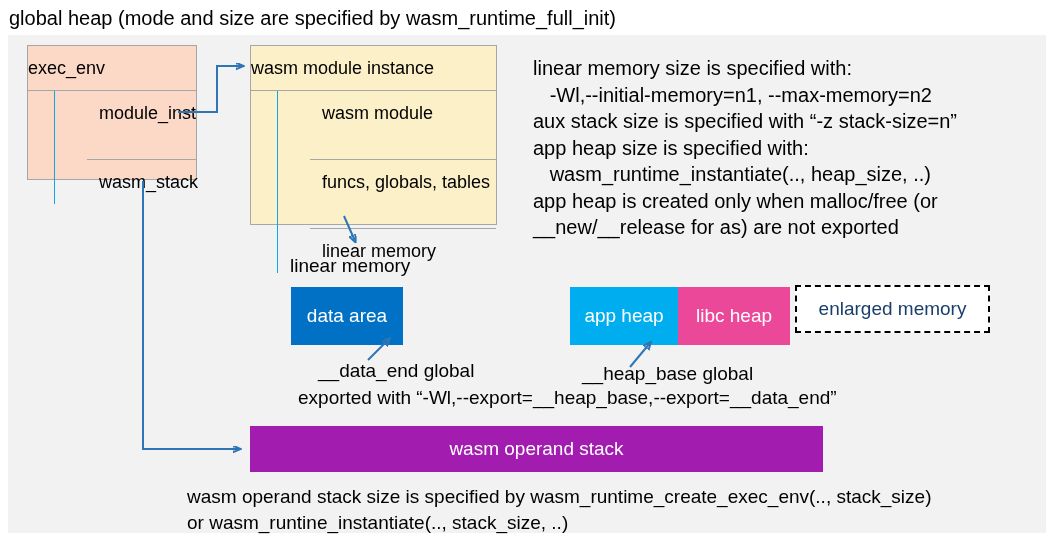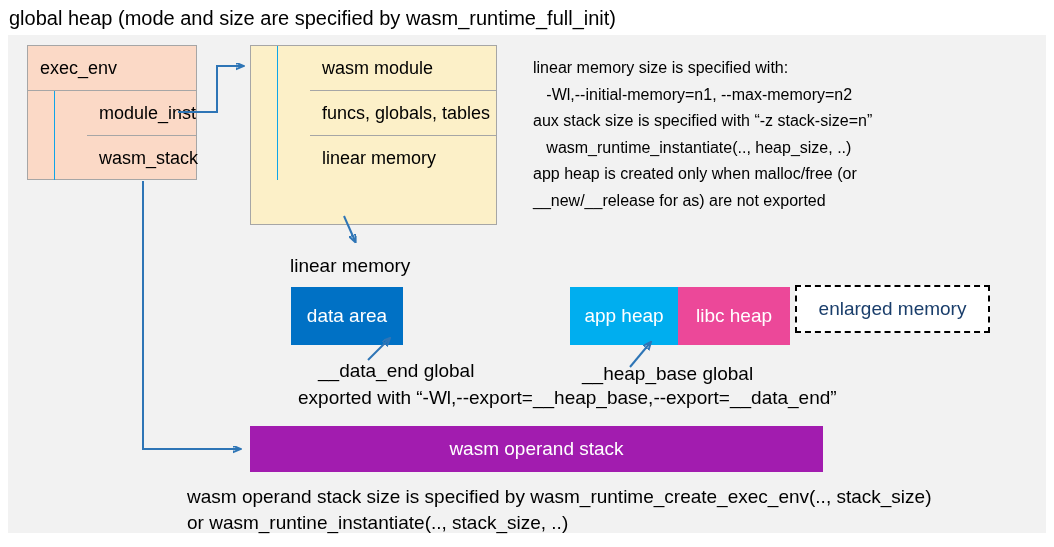--- a/index.html
+++ b/index.html
@@ -5,29 +5,29 @@
   html,body{margin:0;padding:0;background:#fff;}
   .page{
     position:relative;width:1054px;height:547px;background:#ffffff;
     font-family:"Liberation Sans",sans-serif;color:#000;overflow:hidden;
   }
   .title{position:absolute;left:9px;top:7px;font-size:20px;color:#000;white-space:pre;}
   .panel{position:absolute;left:8px;top:35px;width:1038px;height:498px;background:#F2F2F2;}
 
   
   .hbox{position:absolute;border:1px solid #A6A6A6;box-sizing:border-box;font-size:18px;}
-  .hbox-header{height:44px;display:flex;align-items:center;padding-left:12px;border-bottom:1px solid #A6A6A6;}
+  .hbox-header{height:44px;display:flex;align-items:center;border-bottom:1px solid #A6A6A6;}
   .hbox-rows{margin-left:26px;border-left:1px solid #0ea5e9;padding-left:32px;}
   .hbox-row{height:44px;display:flex;align-items:center;padding-left:12px;}
-  .hbox-row + .hbox-row{border-top:1px solid #A6A6A6;height:44px;}
+  .hbox-row + .hbox-row{border-top:1px solid #A6A6A6;height:44px;margin-top:24px;}
   .exec-env{left:27px;top:45px;width:170px;height:135px;background:#FBD9C6;}
   .instance{left:250px;top:45px;width:247px;height:180px;background:#FCF0C8;}
 
   
-  .notes{position:absolute;left:533px;top:55px;font-size:16px;line-height:26.5px;}
+  .notes{position:absolute;left:533px;top:55px;font-size:20px;line-height:26.5px;}
   .notes div{white-space:pre;}
 
   .lm-label{position:absolute;left:290px;top:255px;font-size:19px;}
 
   
   .seg{position:absolute;top:287px;height:58px;display:flex;align-items:center;justify-content:center;
        color:#fff;font-size:19px;box-sizing:border-box;}
   .seg-data{left:291px;width:112px;background:#0071C5;}
   .seg-aux{left:403px;width:167px;background:#6F6F00;}
   .seg-appheap{left:570px;width:108px;background:#00AEEF;}
@@ -60,31 +60,33 @@
 
   <div class="hbox exec-env" style="background: rgb(251, 217, 198);">
     <div class="hbox-header">exec_env</div>
     <div class="hbox-rows">
       <div class="hbox-row">module_inst</div>
       <div class="hbox-row">wasm_stack</div>
     </div>
   </div>
 
   <div class="hbox instance" style="background: rgb(252, 240, 200);">
+    <div class="hbox-header">wasm module instance</div>
     <div class="hbox-rows">
       <div class="hbox-row">wasm module</div>
       <div class="hbox-row">funcs, globals, tables</div>
       <div class="hbox-row">linear memory</div>
     </div>
   </div>
 
   <div class="notes">
     <div>linear memory size is specified with:</div>
     <div>   -Wl,--initial-memory=n1, --max-memory=n2</div>
     <div>aux stack size is specified with “-z stack-size=n”</div>
+    <div>app heap size is specified with:</div>
     <div>   wasm_runtime_instantiate(.., heap_size, ..)</div>
     <div>app heap is created only when malloc/free (or</div>
     <div>__new/__release for as) are not exported</div>
   </div>
 
   <div class="lm-label">linear memory</div>
 
   <div class="seg seg-data" style="background: rgb(0, 113, 197);">
     <span>data area</span>
   </div>

